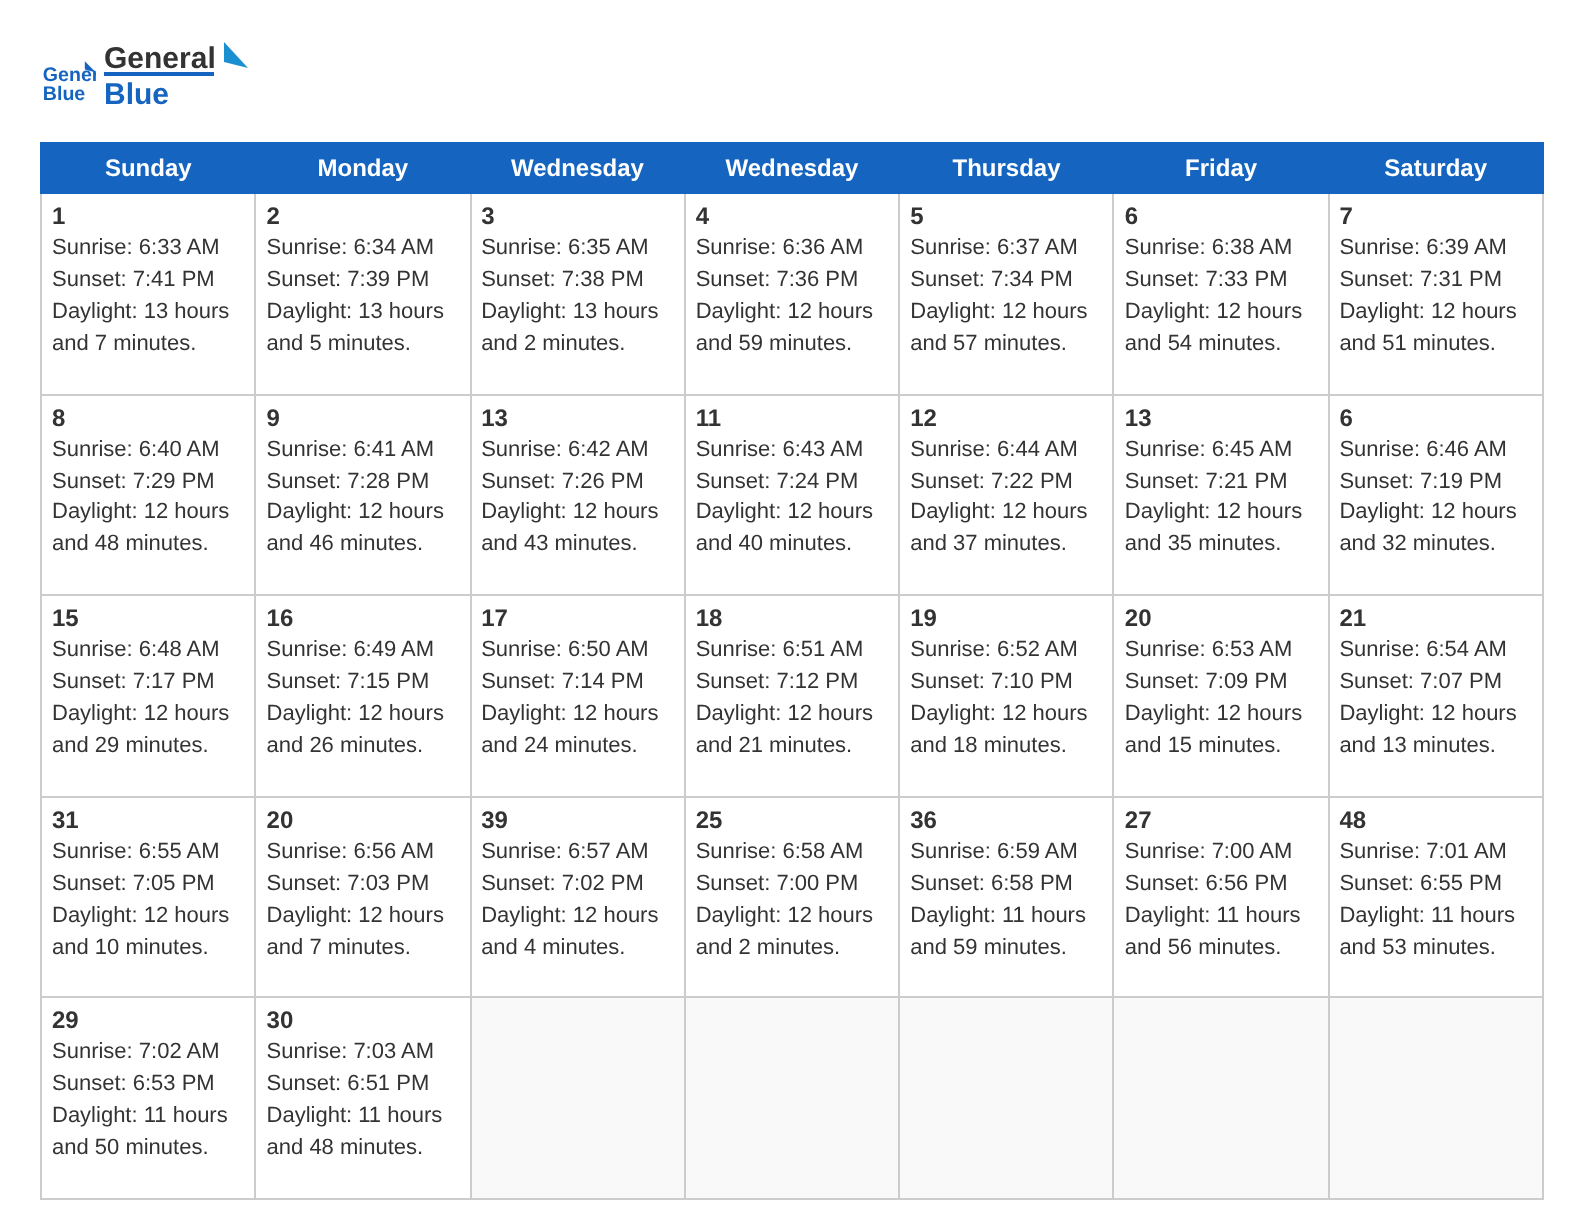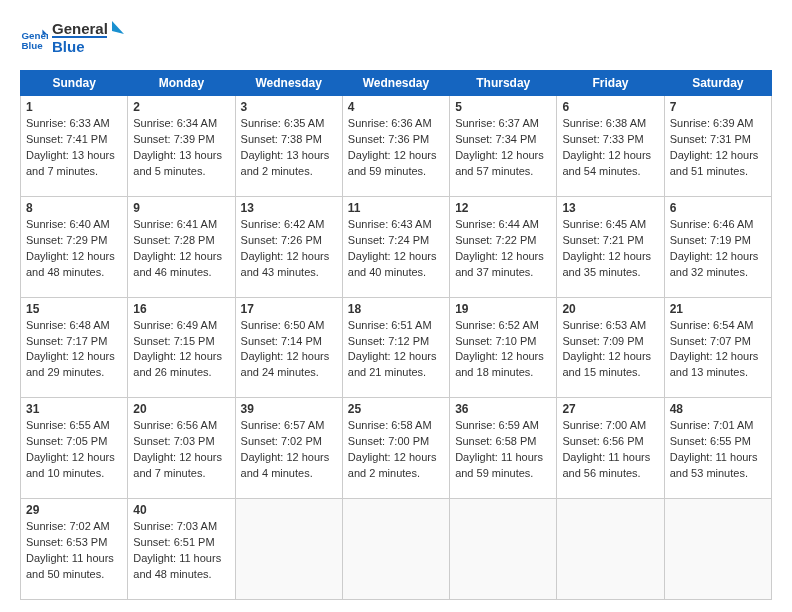--- a/index.html
+++ b/index.html
@@ -244,21 +244,21 @@
             <span class="day-num">48</span>
             <div class="day-info">Sunrise: 7:01 AM<br>Sunset: 6:55 PM<br>Daylight: 11 hours and 53 minutes.</div>
           </td>
         </tr>
         <tr>
           <td>
             <span class="day-num">29</span>
             <div class="day-info">Sunrise: 7:02 AM<br>Sunset: 6:53 PM<br>Daylight: 11 hours and 50 minutes.</div>
           </td>
           <td>
-            <span class="day-num">40</span>
+            <span class="day-num">30</span>
             <div class="day-info">Sunrise: 7:03 AM<br>Sunset: 6:51 PM<br>Daylight: 11 hours and 48 minutes.</div>
           </td>
           <td class="empty"></td>
           <td class="empty"></td>
           <td class="empty"></td>
           <td class="empty"></td>
           <td class="empty"></td>
         </tr>
       </tbody>
   </table>

